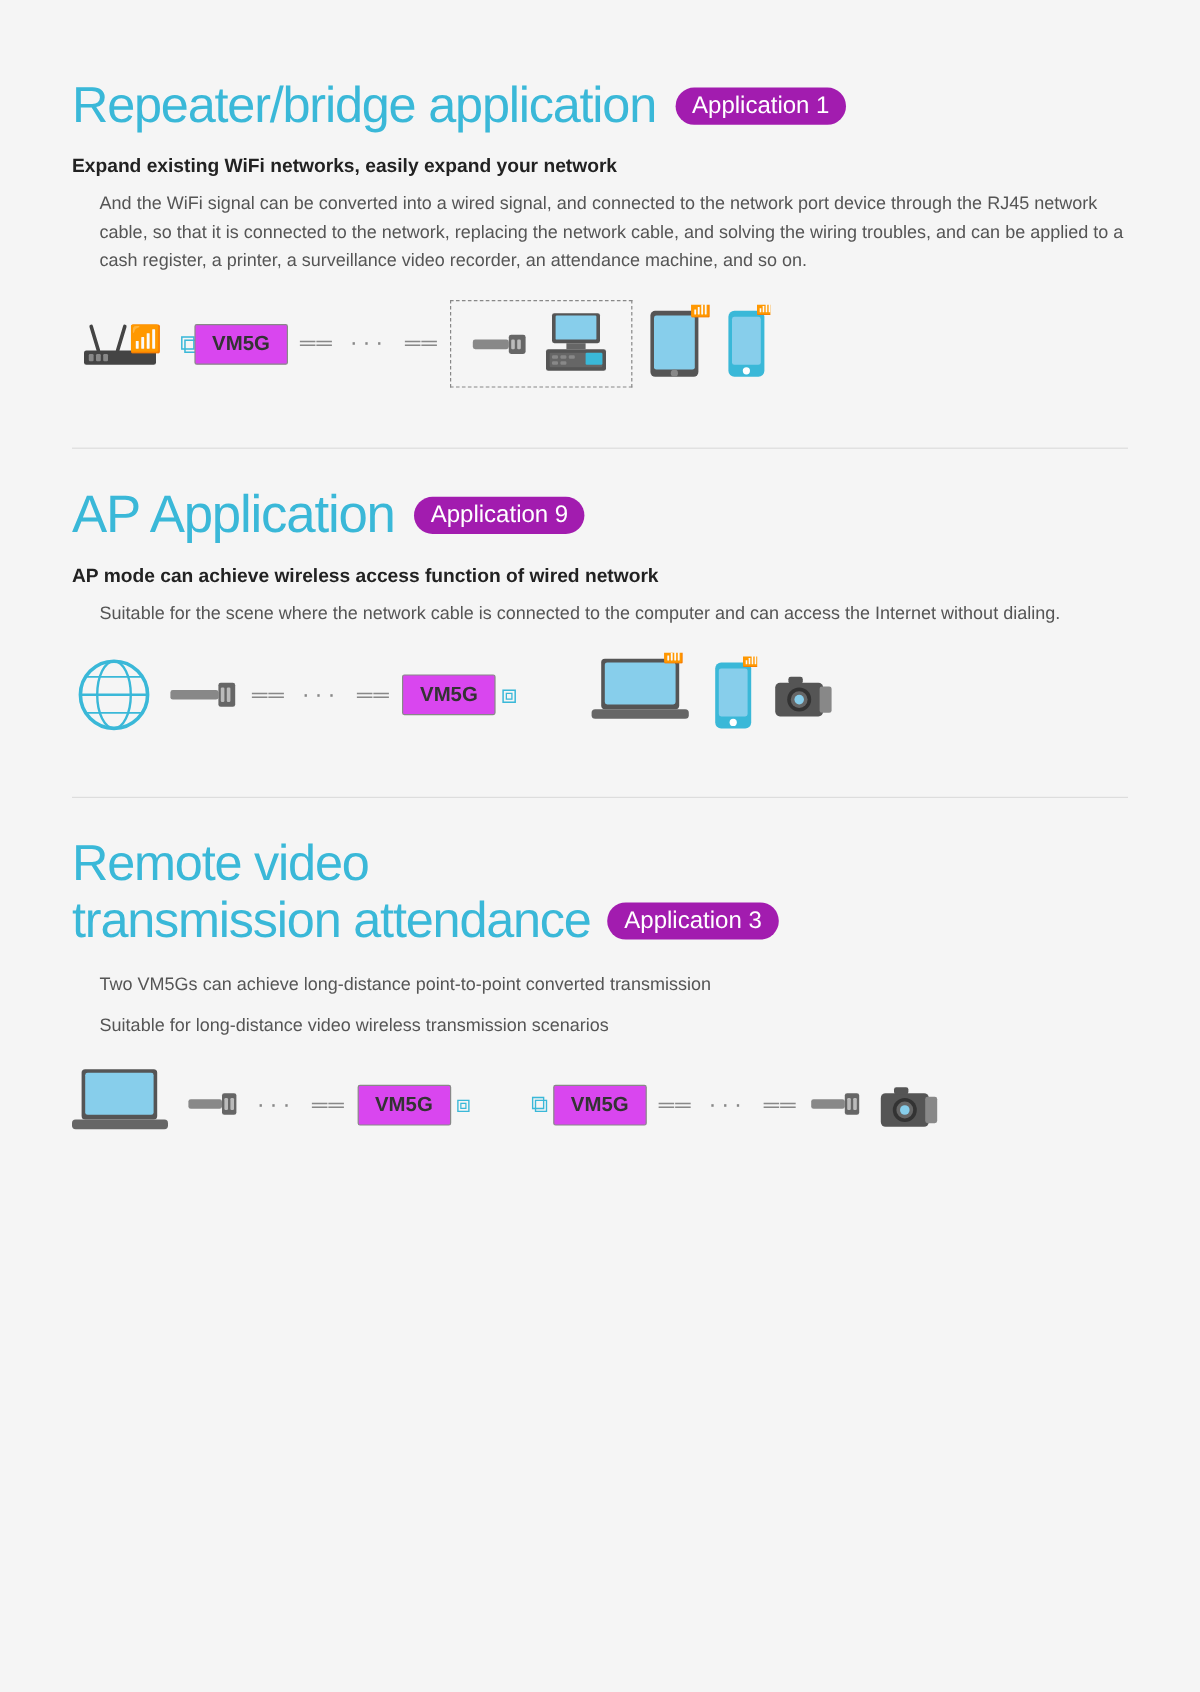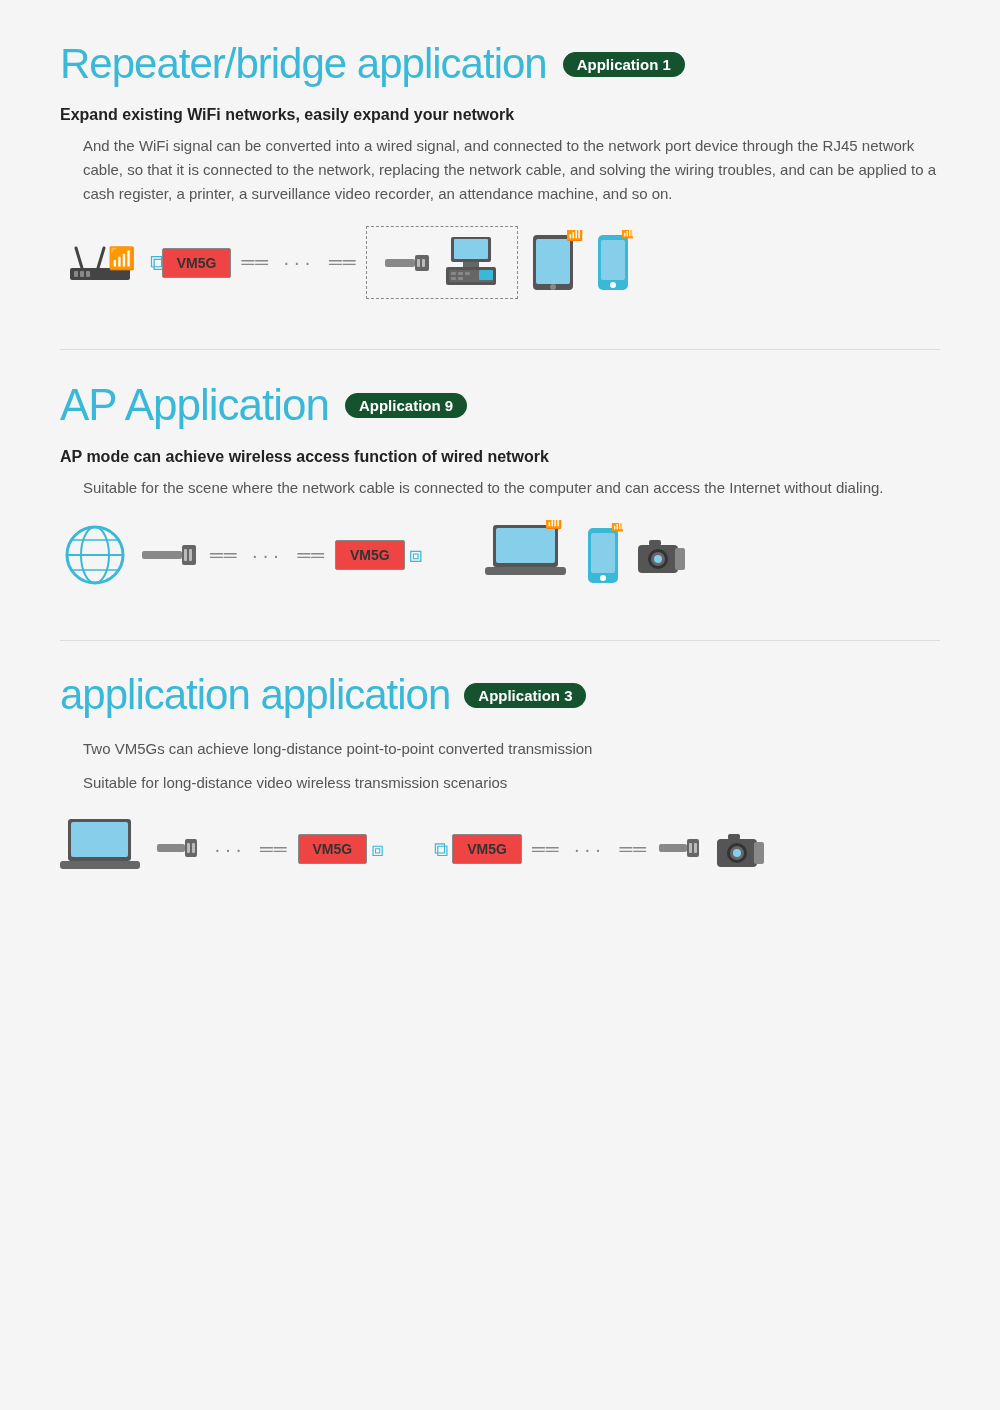--- a/index.html
+++ b/index.html
@@ -6,21 +6,21 @@
     body {
       width: 1000px;
       min-height: 1410px;
       background: #f5f5f5;
       font-family: Arial, sans-serif;
       color: #333;
     }
     .page {
       width: 1000px;
       background: #f5f5f5;
-      padding: 40px 60px;
+      padding: 64px 60px;
     }
 
     
     .section {
       margin-bottom: 50px;
     }
 
     
     .title-row {
       display: flex;
@@ -32,27 +32,27 @@
     .section-title {
       font-size: 42px;
       font-weight: 300;
       color: #3ab8d8;
       letter-spacing: -1px;
     }
     .section-title.large {
       font-size: 44px;
     }
     .badge {
-      background: #14532d;
+      background: #a21caf;
       color: #fff;
-      font-size: 15px;
+      font-size: 20px;
       padding: 4px 14px;
       border-radius: 20px;
       white-space: nowrap;
-      font-weight: 700;
+      font-weight: 400;
     }
 
     
     .subtitle {
       font-size: 16px;
       font-weight: 700;
       color: #222;
       margin-bottom: 10px;
     }
     .body-text {
@@ -77,24 +77,24 @@
       display: flex;
       flex-direction: column;
       align-items: center;
       justify-content: center;
     }
 
     
     .vm5g-box {
       border: 1.5px solid #888;
       padding: 6px 14px;
-      font-size: 14px;
+      font-size: 17px;
       font-weight: 700;
       color: #333;
-      background: #ef4444;
+      background: #d946ef;
       border-radius: 2px;
       white-space: nowrap;
     }
 
     
     .dashed-box {
       border: 1.5px dashed #888;
       padding: 8px 16px;
       display: flex;
       align-items: center;
@@ -309,22 +309,23 @@
       </div>
     </div>
   </div>
 
   <div class="divider"></div>
 
   <div class="section">
     <div class="title-row" style="flex-direction:column; align-items:flex-start; gap:4px;">
       <div style="display:flex; align-items:center; gap:16px; flex-wrap:wrap;">
         <div>
+          <div class="section-title" style="display:block;">Remote video</div>
           <div style="display:flex; align-items:center; gap:14px;">
-            <span class="section-title">application application</span>
+            <span class="section-title">transmission attendance</span>
             <span class="badge">Application 3</span>
           </div>
         </div>
       </div>
     </div>
 
     <div class="body-text">Two VM5Gs can achieve long-distance point-to-point converted transmission</div>
     <div class="body-text" style="margin-top:-10px;">Suitable for long-distance video wireless transmission scenarios</div>
 
     <div class="diagram">

